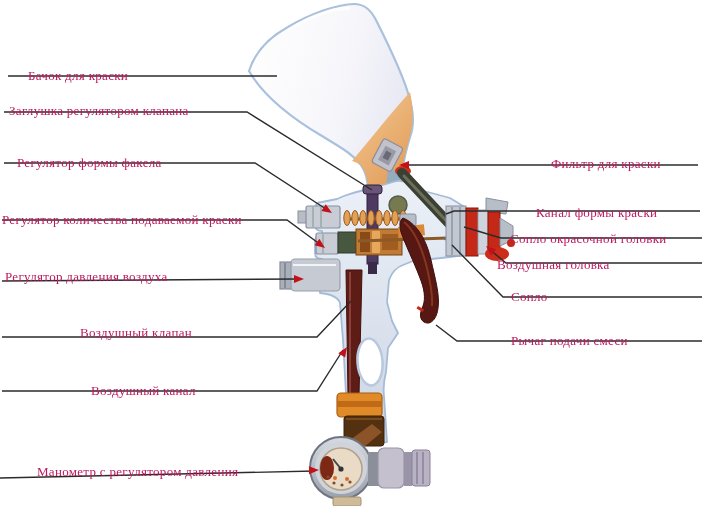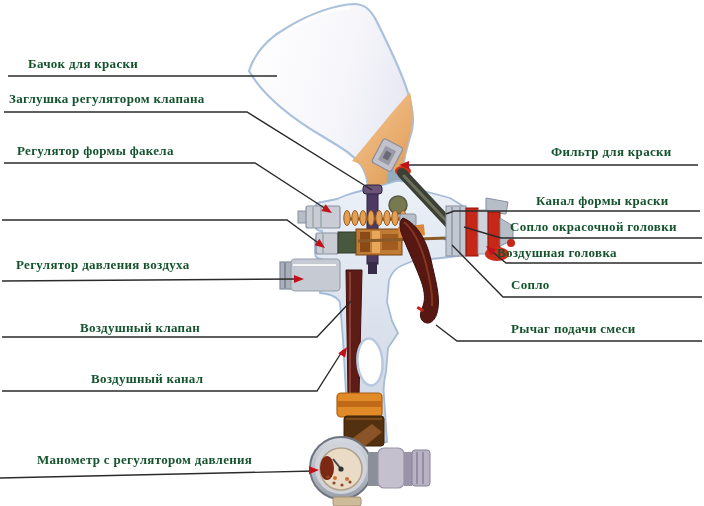--- a/index.html
+++ b/index.html
@@ -2,22 +2,22 @@
 <html><head>
 <meta charset="utf-8">
 <style>
   html,body{margin:0;padding:0;background:#ffffff;}
   #stage{
     position:relative;width:704px;height:506px;background:#ffffff;overflow:hidden;
     font-family:"Liberation Serif","DejaVu Serif",serif;
   }
   #art{position:absolute;left:0;top:0;}
   .lbl{
-    position:absolute;white-space:nowrap;color:#14532d;
-    font-size:13px;font-weight:700;letter-spacing:.3px;line-height:15px;
+    position:absolute;white-space:nowrap;color:#be185d;
+    font-size:13px;font-weight:400;letter-spacing:.3px;line-height:15px;margin-top:12px;
   }
 </style>
 </head>
 <body>
 
 <div id="stage">
 
   <svg id="art" width="704" height="506" viewBox="0 0 704 506">
     <defs>
       <linearGradient id="cupG" x1="0" y1="0" x2="1" y2="0.3">
@@ -210,22 +210,23 @@
       <path d="M0,0 L-10,-4 L-10,4 Z" transform="translate(347,347) rotate(-58)"></path>
       <path d="M0,0 L-10,-4 L-10,4 Z" transform="translate(319,470) rotate(-1)"></path>
       <path d="M0,0 L-10,-4 L-10,4 Z" transform="translate(399,165) rotate(180)"></path>
       <path d="M0,0 L-10,-4 L-10,4 Z" transform="translate(486,246) rotate(-140)"></path>
     </g>
   </svg>
 
   <div class="lbl" style="left:28px;  top:56px;">Бачок для краски</div>
   <div class="lbl" style="left:9px;   top:91px;">Заглушка регулятором клапана</div>
   <div class="lbl" style="left:17px;  top:143px;text-align:center;">Регулятор формы факела</div>
-  <div class="lbl" style="left:16px;  top:257px;">Регулятор давления воздуха</div>
-  <div class="lbl" style="left:80px;  top:320px;">Воздушный клапан</div>
+  <div class="lbl" style="left:2px;   top:200px;">Регулятор количества подаваемой краски</div>
+  <div class="lbl" style="left:5px;  top:257px;">Регулятор давления воздуха</div>
+  <div class="lbl" style="left:80px;  top:313px;">Воздушный клапан</div>
   <div class="lbl" style="left:37px;  top:452px;">Манометр с регулятором давления</div>
   <div class="lbl" style="left:91px;  top:371px;">Воздушный канал</div>
 
   <div class="lbl" style="left:551px; top:144px;">Фильтр для краски</div>
   <div class="lbl" style="left:536px; top:193px;">Канал формы краски</div>
   <div class="lbl" style="left:510px; top:219px;text-align:right;">Сопло окрасочной головки</div>
   <div class="lbl" style="left:497px; top:245px;">Воздушная головка</div>
   <div class="lbl" style="left:511px; top:277px;">Сопло</div>
   <div class="lbl" style="left:511px; top:321px;">Рычаг подачи смеси</div>
 

